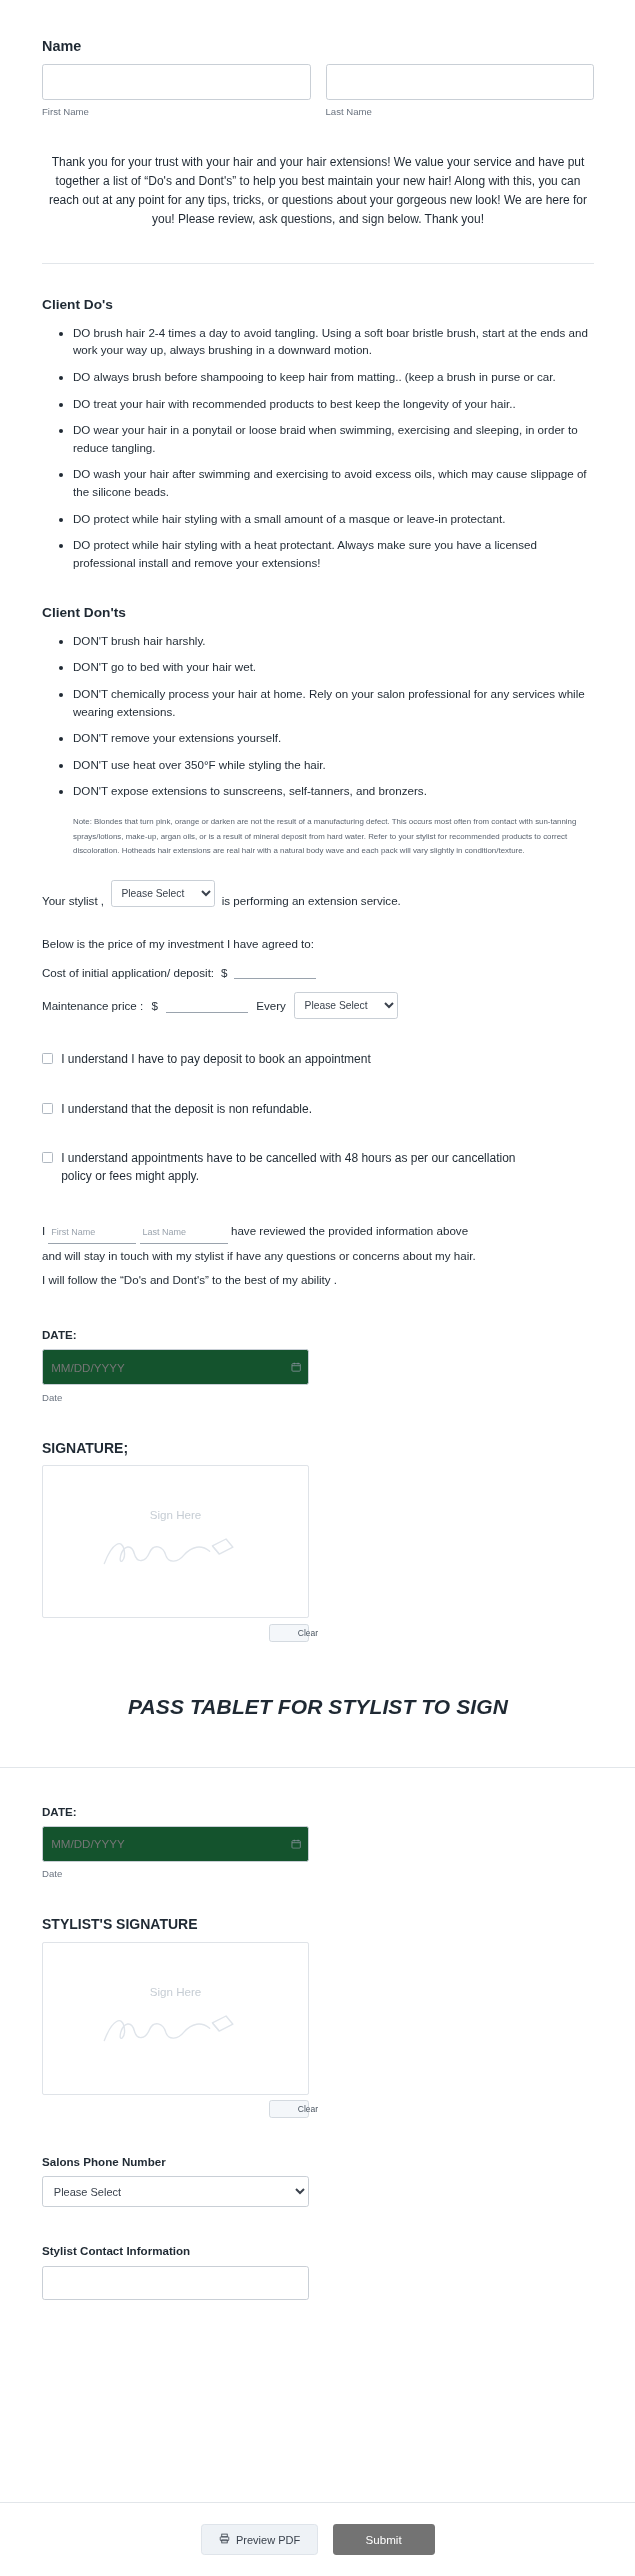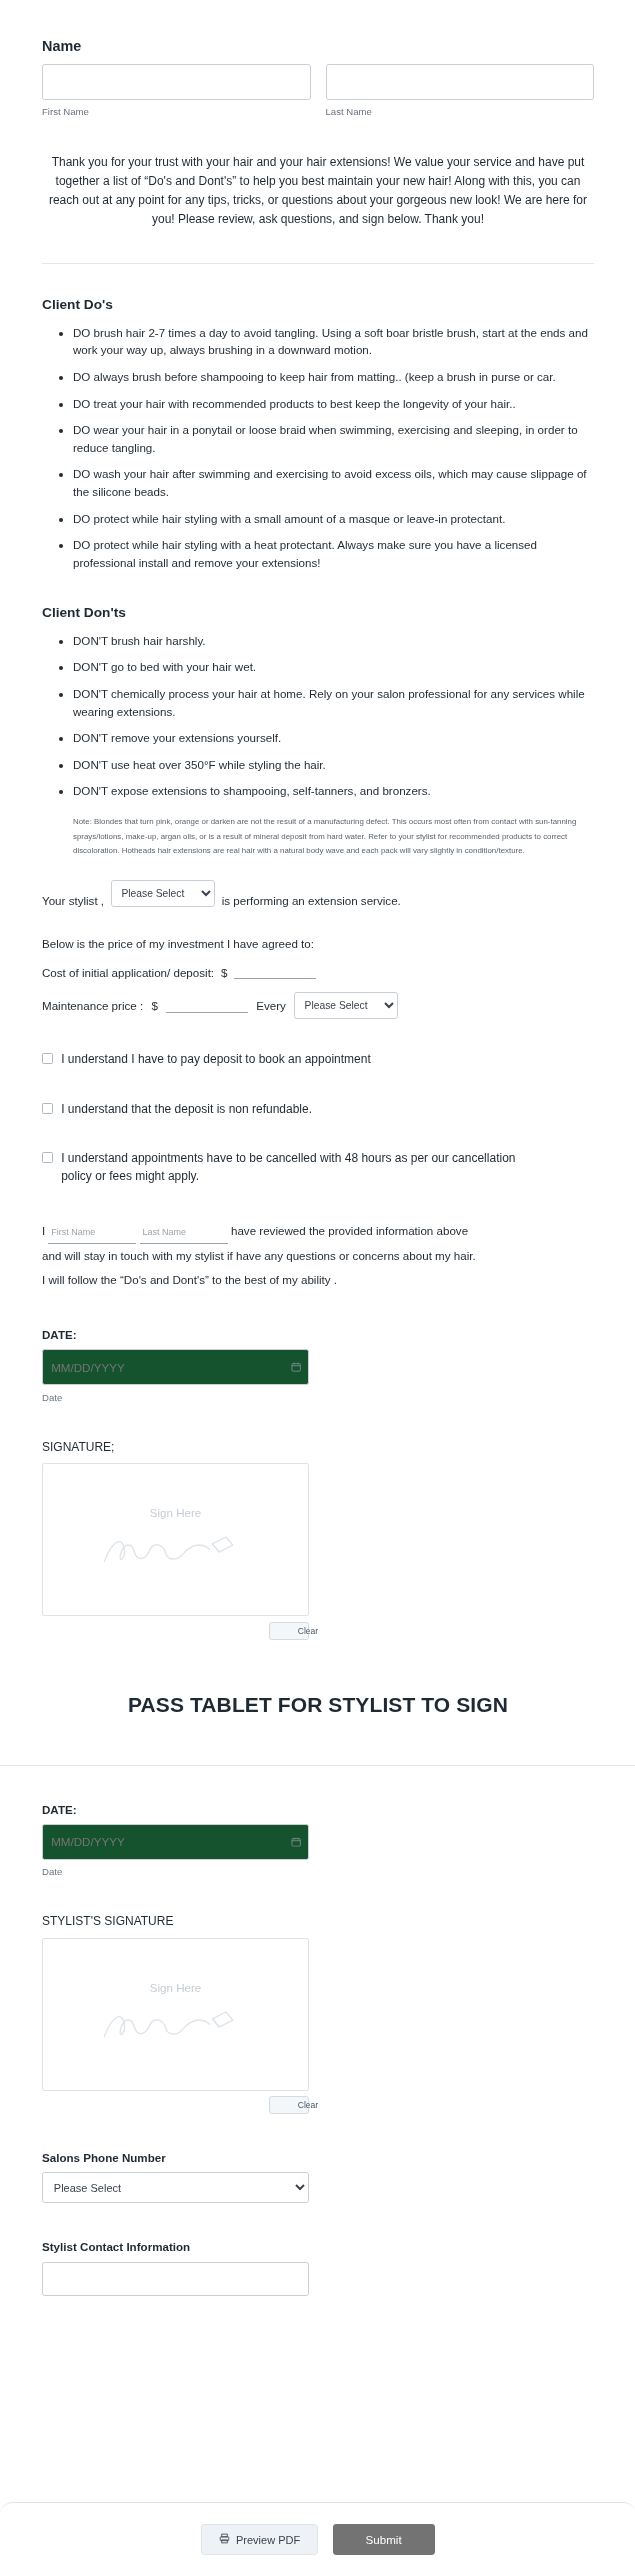--- a/index.html
+++ b/index.html
@@ -195,22 +195,22 @@
   }
   .cal-icon {
     position: absolute;
     right: 8.2px; top: 50%;
     transform: translateY(-50%);
     width: 10.3px; height: 10.3px;
     color: #8d96a1;
   }
   
   .sig-title {
-    font-size: 12px;
-    font-weight: normal;
+    font-size: 14px;
+    font-weight: bold;
     margin: 37px 0 9.6px 0;
   }
   .sig-box {
     width: 267px;
     height: 153px;
     border: 0.7px solid #dfe3e8;
     border-radius: 2.1px;
     background: #ffffff;
     position: relative;
     display: flex;
@@ -245,20 +245,21 @@
   }
   .clear-wrap { width: 267px; }
   
   .banner {
     text-align: center;
     font-size: 21px;
     font-weight: bold;
     letter-spacing: 0.1px;
     margin: 53px 0 48px 0;
     color: #1f2933;
+    font-style: italic;
   }
   .hr-full {
     border: none;
     border-top: 0.7px solid #e2e6ea;
     margin: 0;
   }
   
   .sel-wide {
     width: 267px;
     height: 31px;
@@ -287,21 +288,20 @@
     position: absolute;
     left: 0; bottom: 0;
     width: 636px;
     height: 74px;
     border-top: 0.7px solid #e2e6ea;
     background: #ffffff;
     display: flex;
     align-items: center;
     justify-content: center;
     gap: 15px;
-    border-radius: 13px;
   }
   .btn-preview {
     display: flex;
     align-items: center;
     gap: 6.2px;
     height: 31px;
     padding: 0 16.4px;
     border: 0.7px solid #dfe4ea;
     border-radius: 3.4px;
     background: #eef2f6;
@@ -339,37 +339,37 @@
         <input class="text-input" placeholder="" style="">
         <div class="sub-label">Last Name</div>
       </div>
     </div>
 
     <p class="intro">Thank you for your trust with your hair and your hair extensions! We value your service and have put together a list of “Do's and Dont's” to help you best maintain your new hair! Along with this, you can reach out at any point for any tips, tricks, or questions about your gorgeous new look! We are here for you! Please review, ask questions, and sign below. Thank you!</p>
     <hr class="divider">
 
     <h3 class="section-title">Client Do's</h3>
     <ul class="bullets">
-      <li>DO brush hair 2-7 times a day to avoid tangling.  Using a soft boar bristle brush, start at the ends and work your way up, always brushing in a downward motion.</li>
+      <li>DO brush hair 2-4 times a day to avoid tangling.  Using a soft boar bristle brush, start at the ends and work your way up, always brushing in a downward motion.</li>
       <li>DO always brush before shampooing to keep hair from matting.. (keep a brush in purse or car.</li>
       <li>DO treat your hair with recommended products to best keep the longevity of your hair..</li>
       <li>DO wear your hair in a ponytail or loose braid when swimming, exercising and sleeping, in order to reduce tangling.</li>
       <li>DO wash your hair after swimming and exercising to avoid excess oils, which may cause slippage of the silicone beads.</li>
       <li>DO protect while hair styling with a small amount of a masque or leave-in protectant.</li>
       <li>DO protect while hair styling with a heat protectant. Always make sure you have a licensed professional install and remove your extensions!</li>
     </ul>
 
     <h3 class="section-title">Client Don'ts</h3>
     <ul class="bullets">
       <li>DON'T brush hair harshly.</li>
       <li>DON'T go to bed with your hair wet.</li>
       <li>DON'T chemically process your hair at home. Rely on your salon professional for any services while wearing extensions.</li>
       <li>DON'T remove your extensions yourself.</li>
       <li>DON'T use heat over 350°F while styling the hair.</li>
-      <li>DON'T expose extensions to shampooing, self-tanners, and bronzers.</li>
+      <li>DON'T expose extensions to sunscreens, self-tanners, and bronzers.</li>
     </ul>
     <p class="note">Note: Blondes that turn pink, orange or darken are not the result of a manufacturing defect. This occurs most often from contact with sun-tanning sprays/lotions, make-up, argan oils, or is a result of mineral deposit from hard water. Refer to your stylist for recommended products to correct discoloration. Hotheads hair extensions are real hair with a natural body wave and each pack will vary slightly in condition/texture.</p>
 
     <div class="row-line">
       <span>Your stylist ,</span>
       <select class="sel">
         <option>Please Select</option>
       </select>
       <span>is performing an extension service.</span>
     </div>

